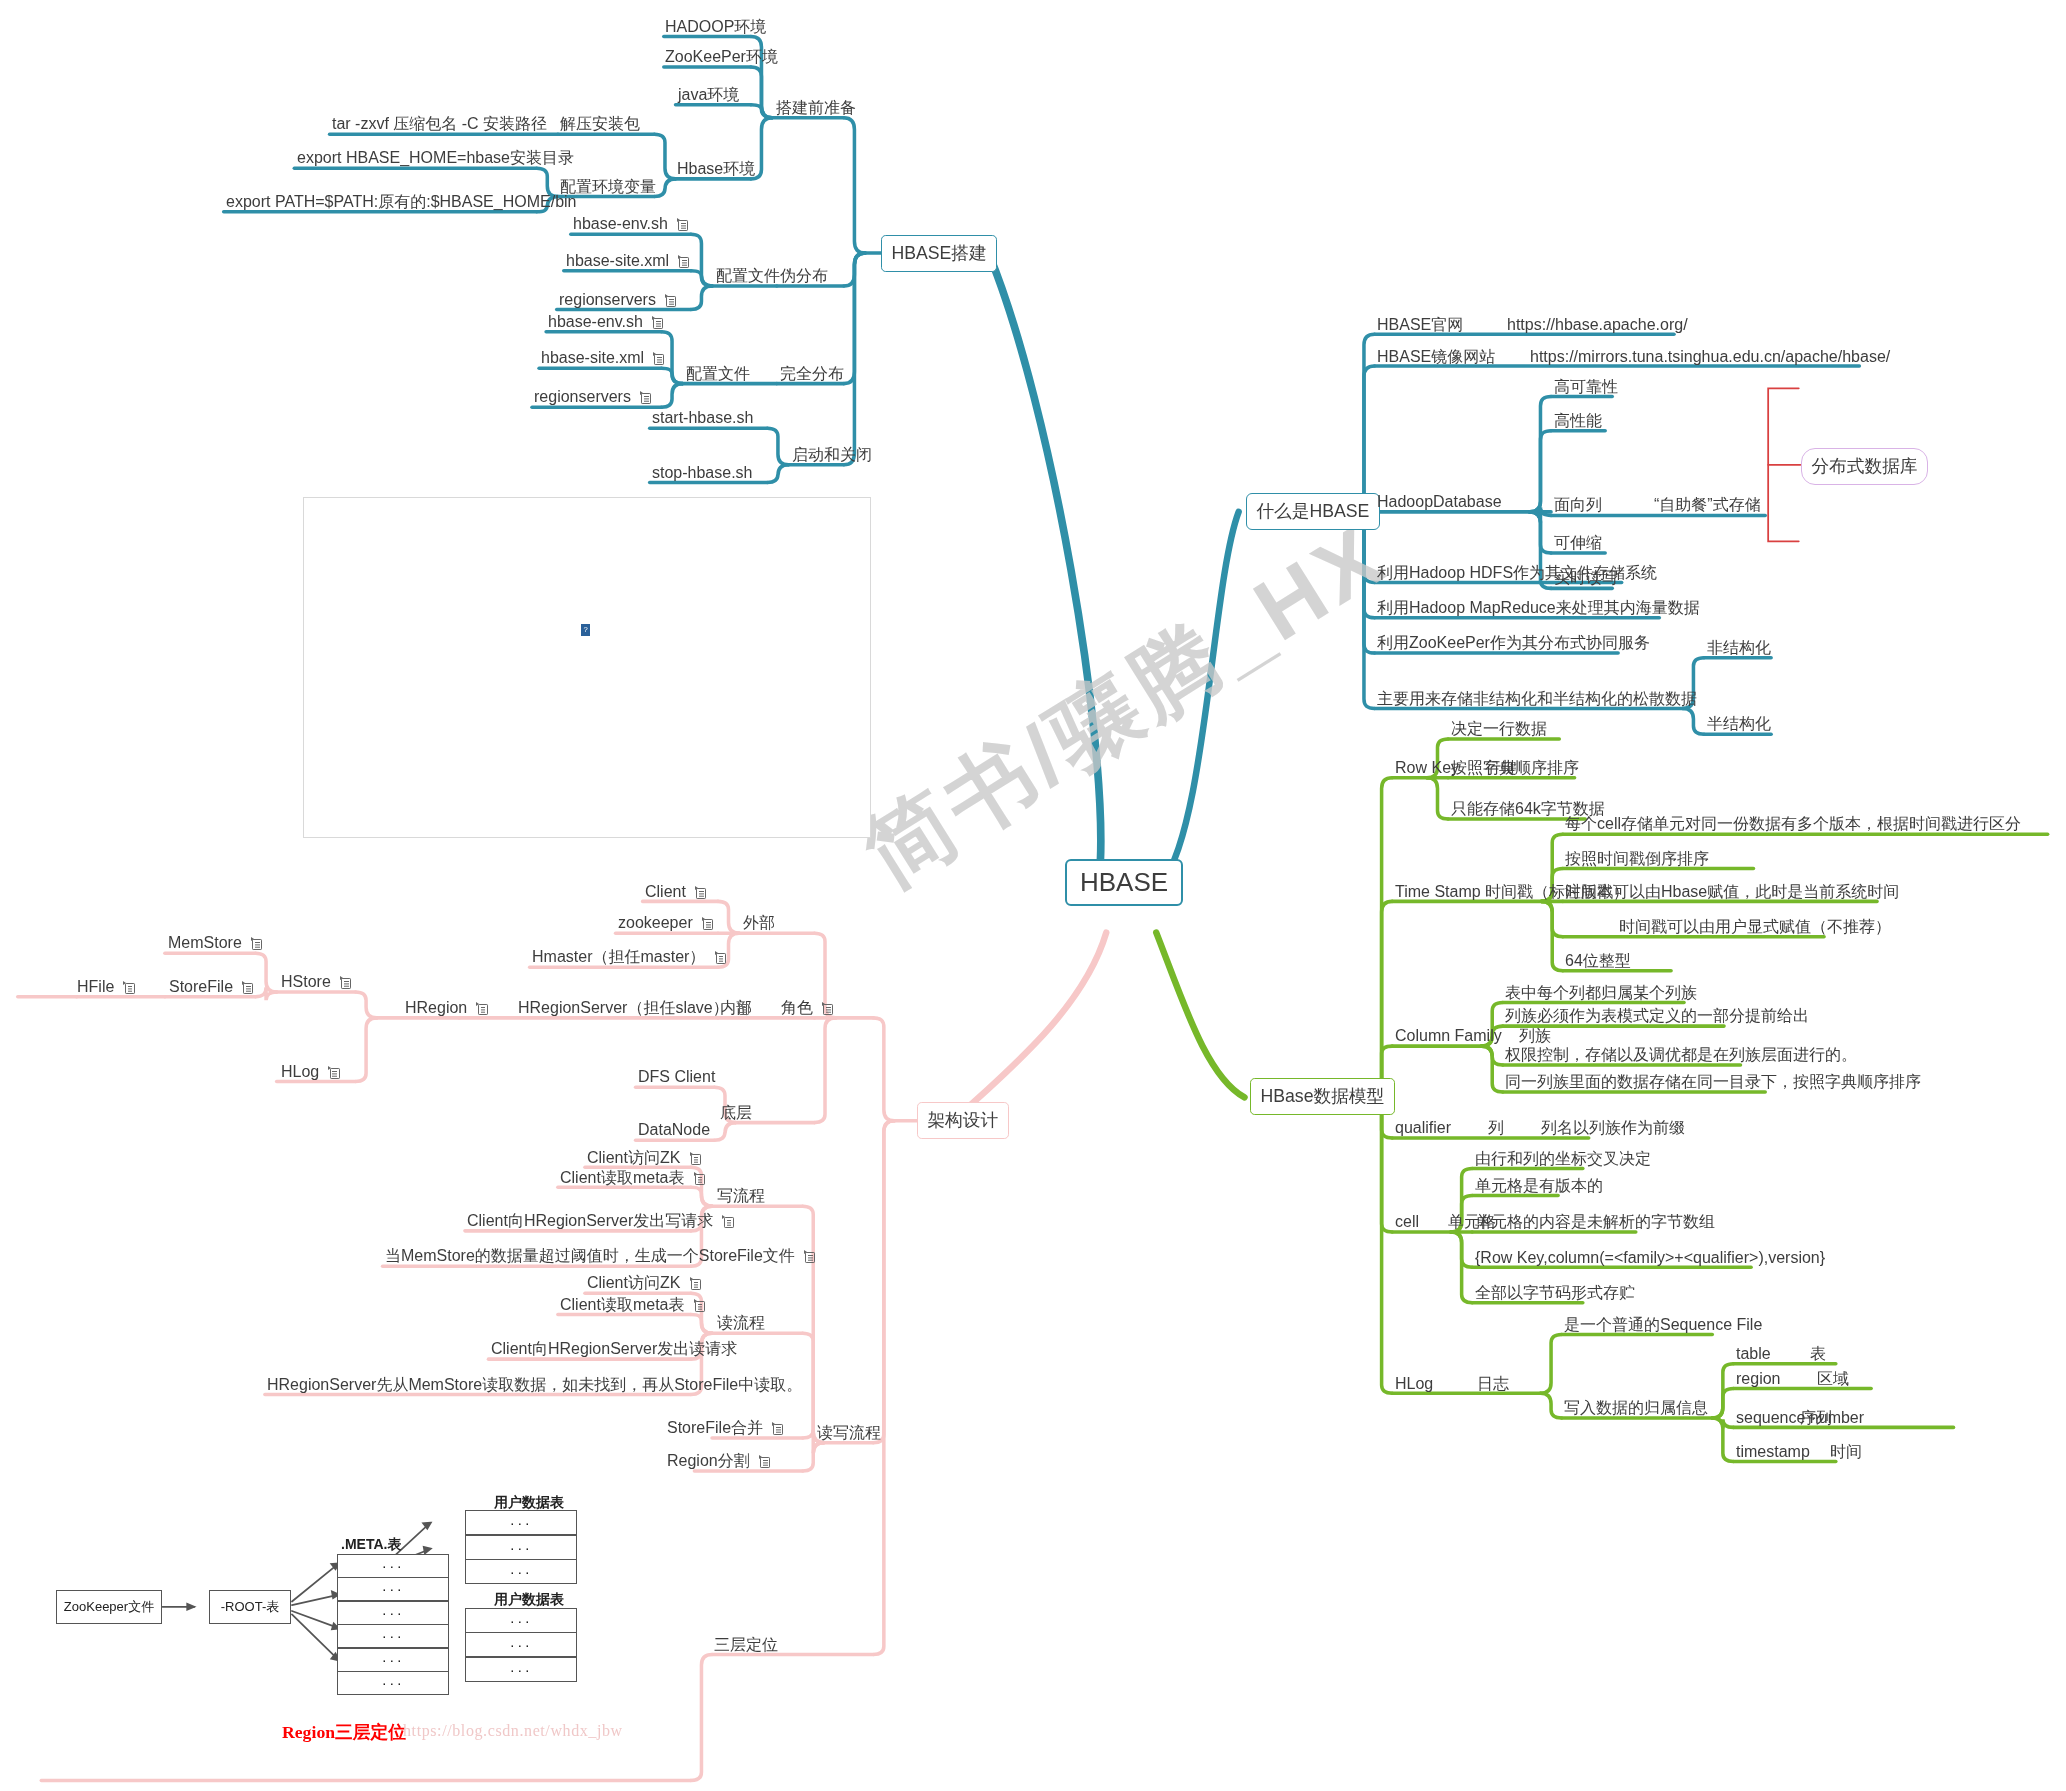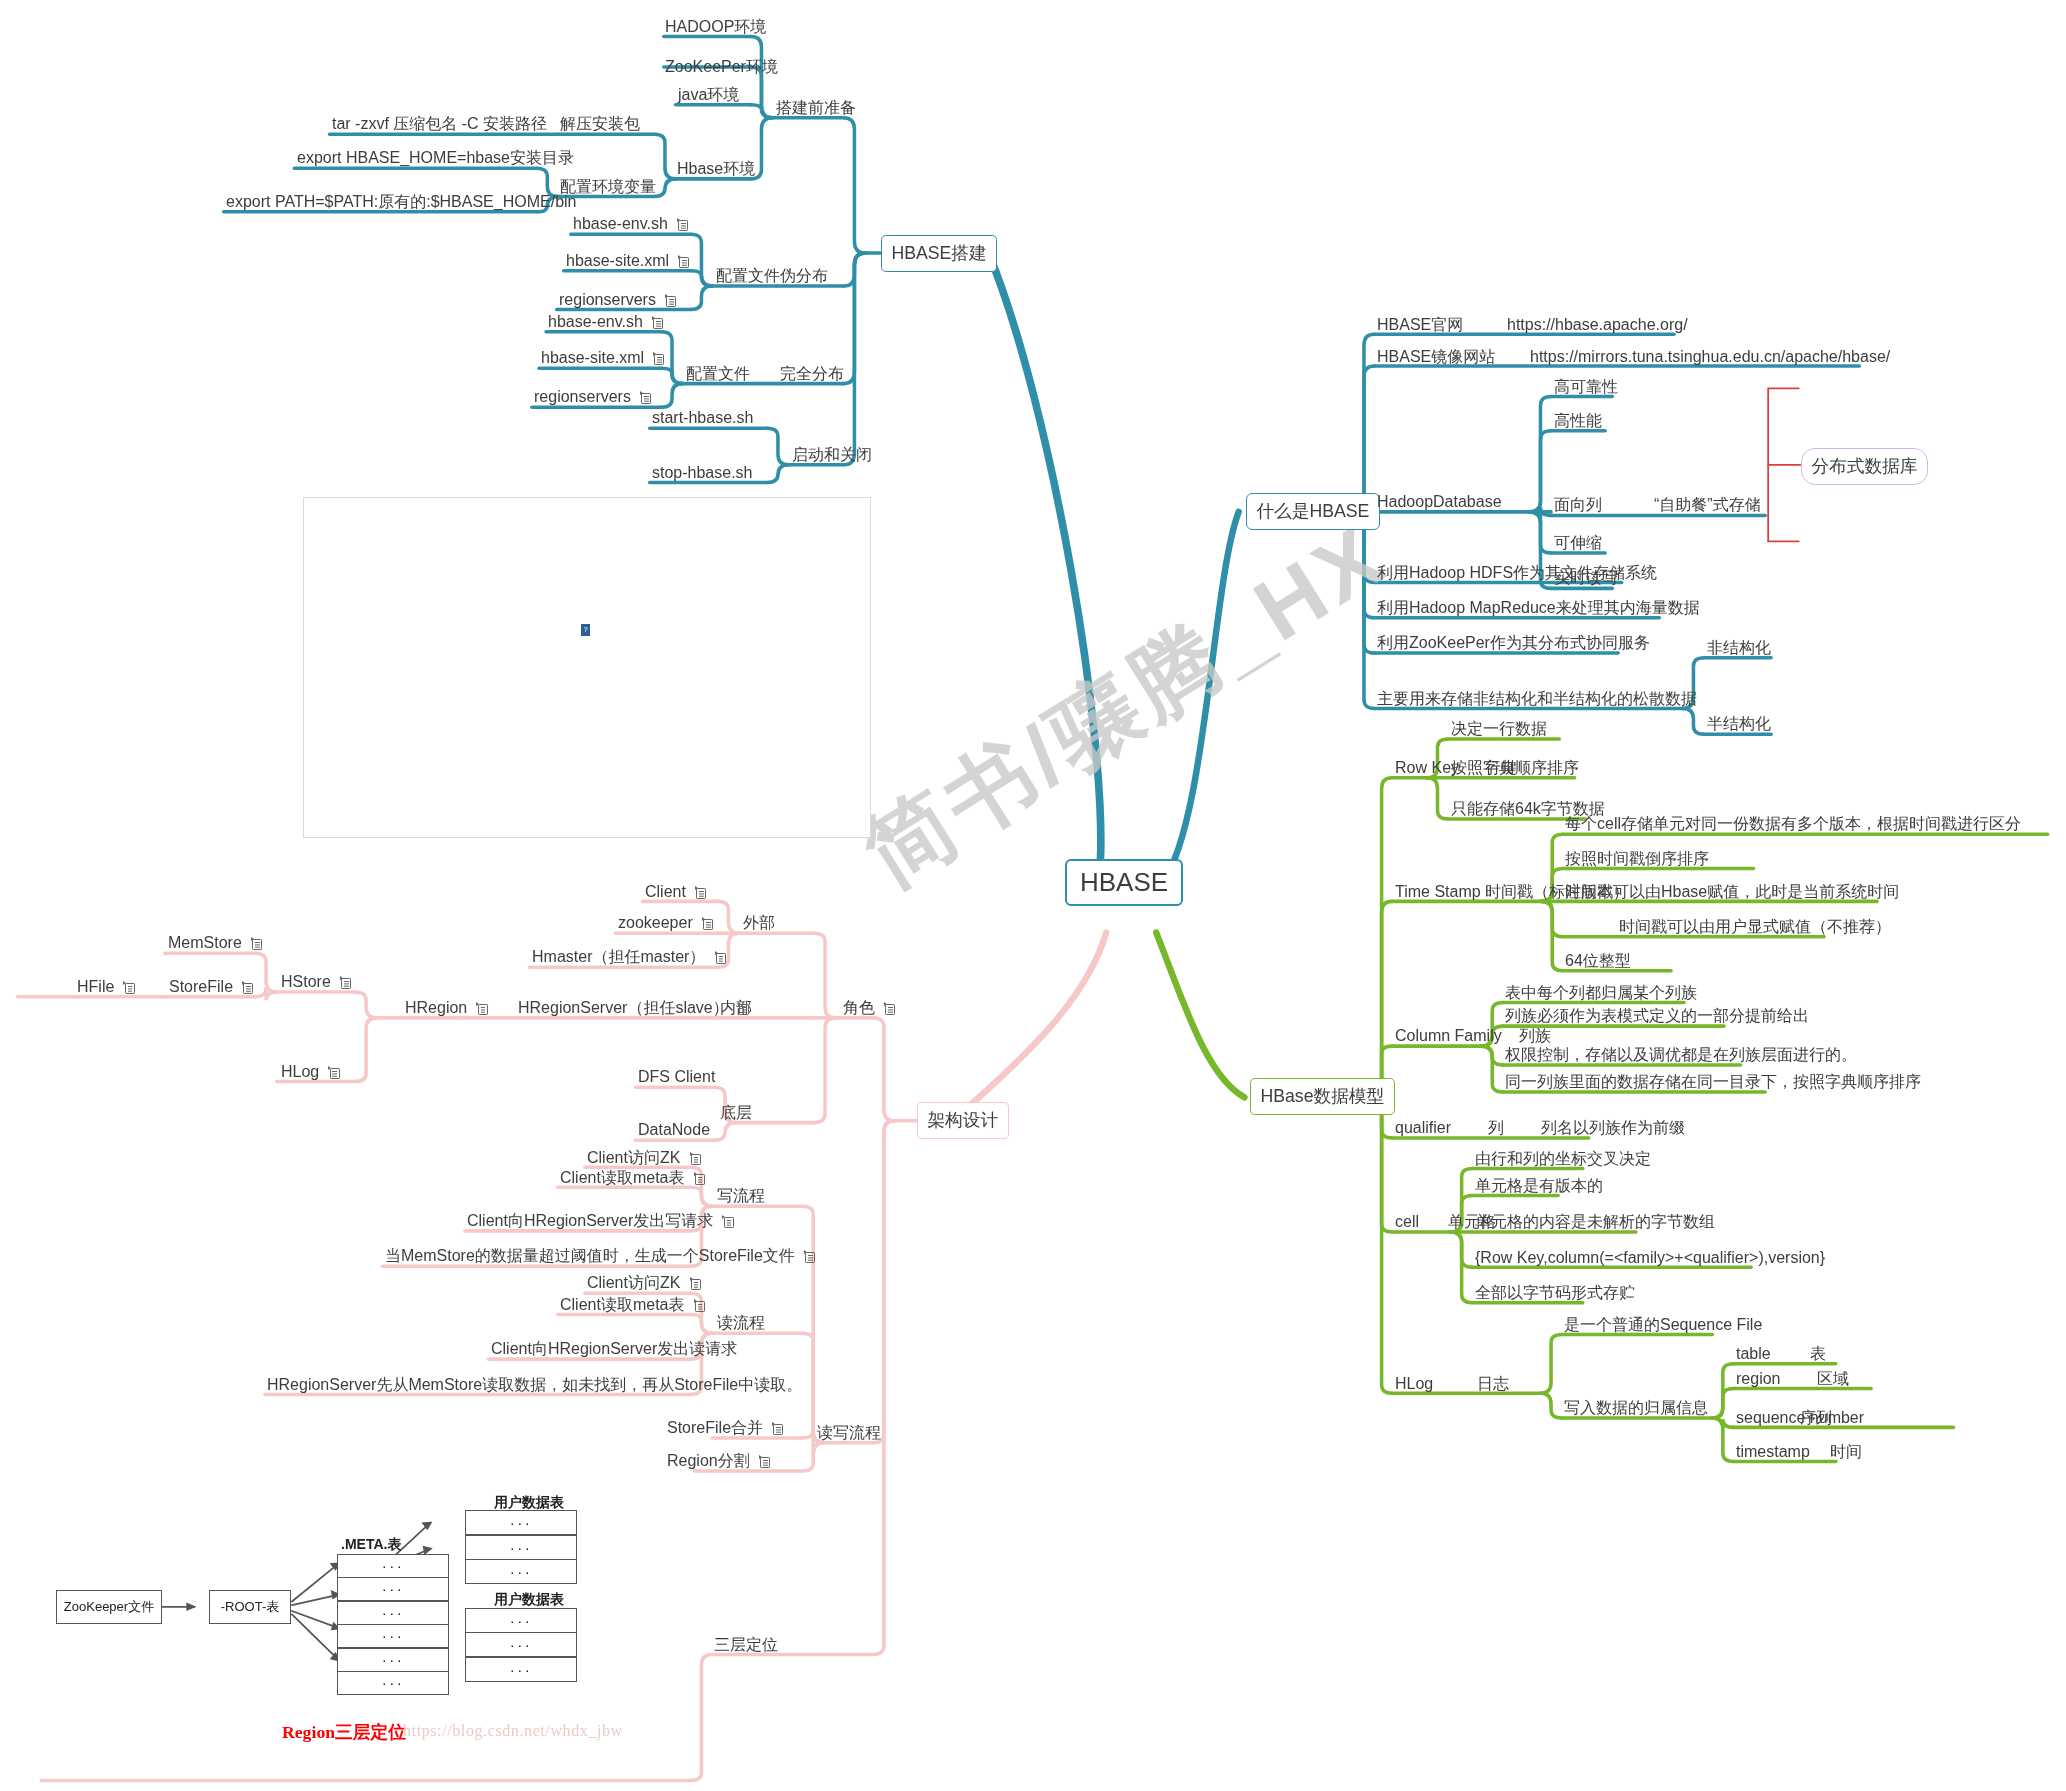--- a/index.html
+++ b/index.html
@@ -369,21 +369,21 @@
 
   <div class="boxed branch b-green" style="left:1250px; top:1078px;">HBase数据模型</div>
 
   <div class="boxed branch b-pink" style="left:917px; top:1102px;">架构设计</div>
 
   <div class="boxed branch b-purple" style="left:1801px; top:448px; border-width:1.8px; font-size:17.7px;border-radius:14px;">分布式数据库</div>
 
   <div class="node" style="left:776px; top:98px;">搭建前准备</div>
 
   <div class="node" style="left:665px; top:16.5px;">HADOOP环境</div>
-  <div class="node" style="left:665px; top:57px;text-align:center;">ZooKeePer环境</div>
+  <div class="node" style="left:665px; top:47px;text-align:center;">ZooKeePer环境</div>
   <div class="node" style="left:678px; top:85px;">java环境</div>
   <div class="node" style="left:677px; top:159px;">Hbase环境</div>
 
   <div class="node" style="left:560px; top:114px;">解压安装包</div>
   <div class="node" style="left:332px; top:114px;">tar -zxvf 压缩包名 -C 安装路径</div>
 
   <div class="node" style="left:560px; top:177px;">配置环境变量</div>
   <div class="node" style="left:297px; top:148px;">export HBASE_HOME=hbase安装目录</div>
   <div class="node" style="left:226px; top:192px;">export PATH=$PATH:原有的:$HBASE_HOME/bin</div>
 
@@ -489,21 +489,21 @@
 
   <div class="node" style="left:1736px; top:1344px;">table</div>
   <div class="node" style="left:1810px; top:1344px;">表</div>
   <div class="node" style="left:1736px; top:1369px;">region</div>
   <div class="node" style="left:1817px; top:1369px;">区域</div>
   <div class="node" style="left:1736px; top:1408px;">sequence number</div>
   <div class="node" style="left:1800px; top:1408px;">序列</div>
   <div class="node" style="left:1736px; top:1442px;">timestamp</div>
   <div class="node" style="left:1830px; top:1442px;">时间</div>
 
-  <div class="node" style="left:843px; top:998px;">
+  <div class="node" style="left:781px; top:998px;">
     <span>角色</span>
     <span class="noteic"><i></i></span>
   </div>
 
   <div class="node" style="left:743px; top:913px;">外部</div>
   <div class="node" style="left:645px; top:882px;">
     <span>Client</span>
     <span class="noteic"><i></i></span>
   </div>
   <div class="node" style="left:618px; top:913px;">

